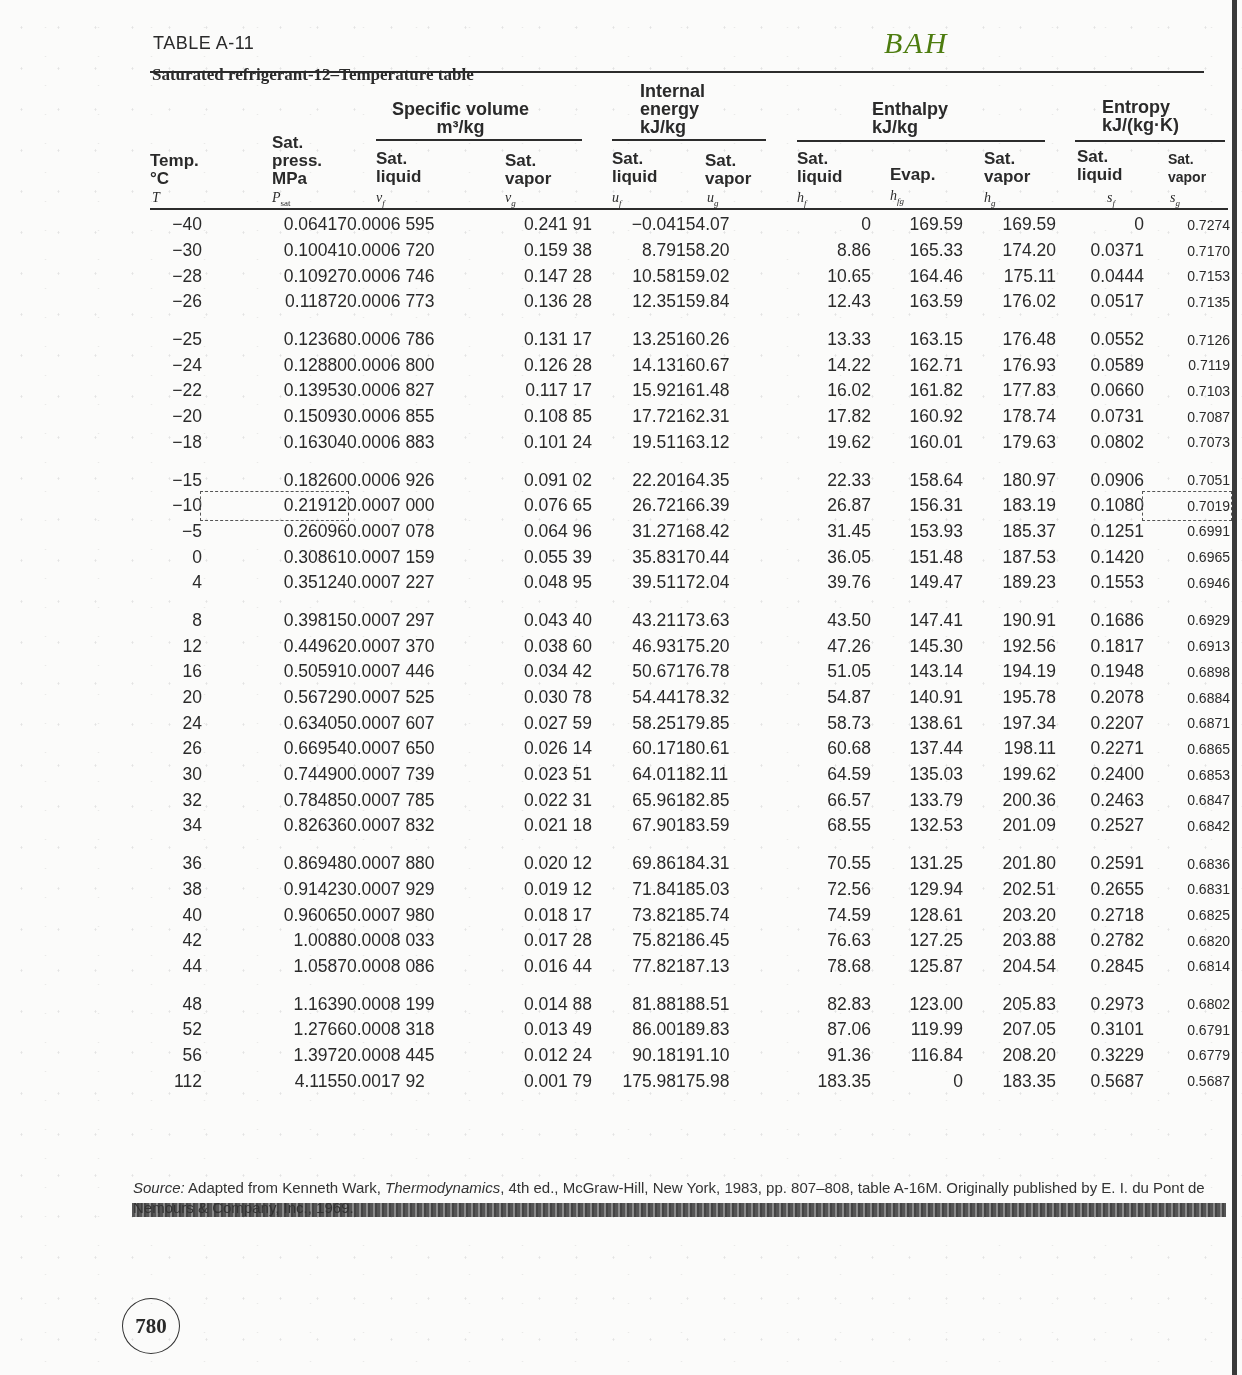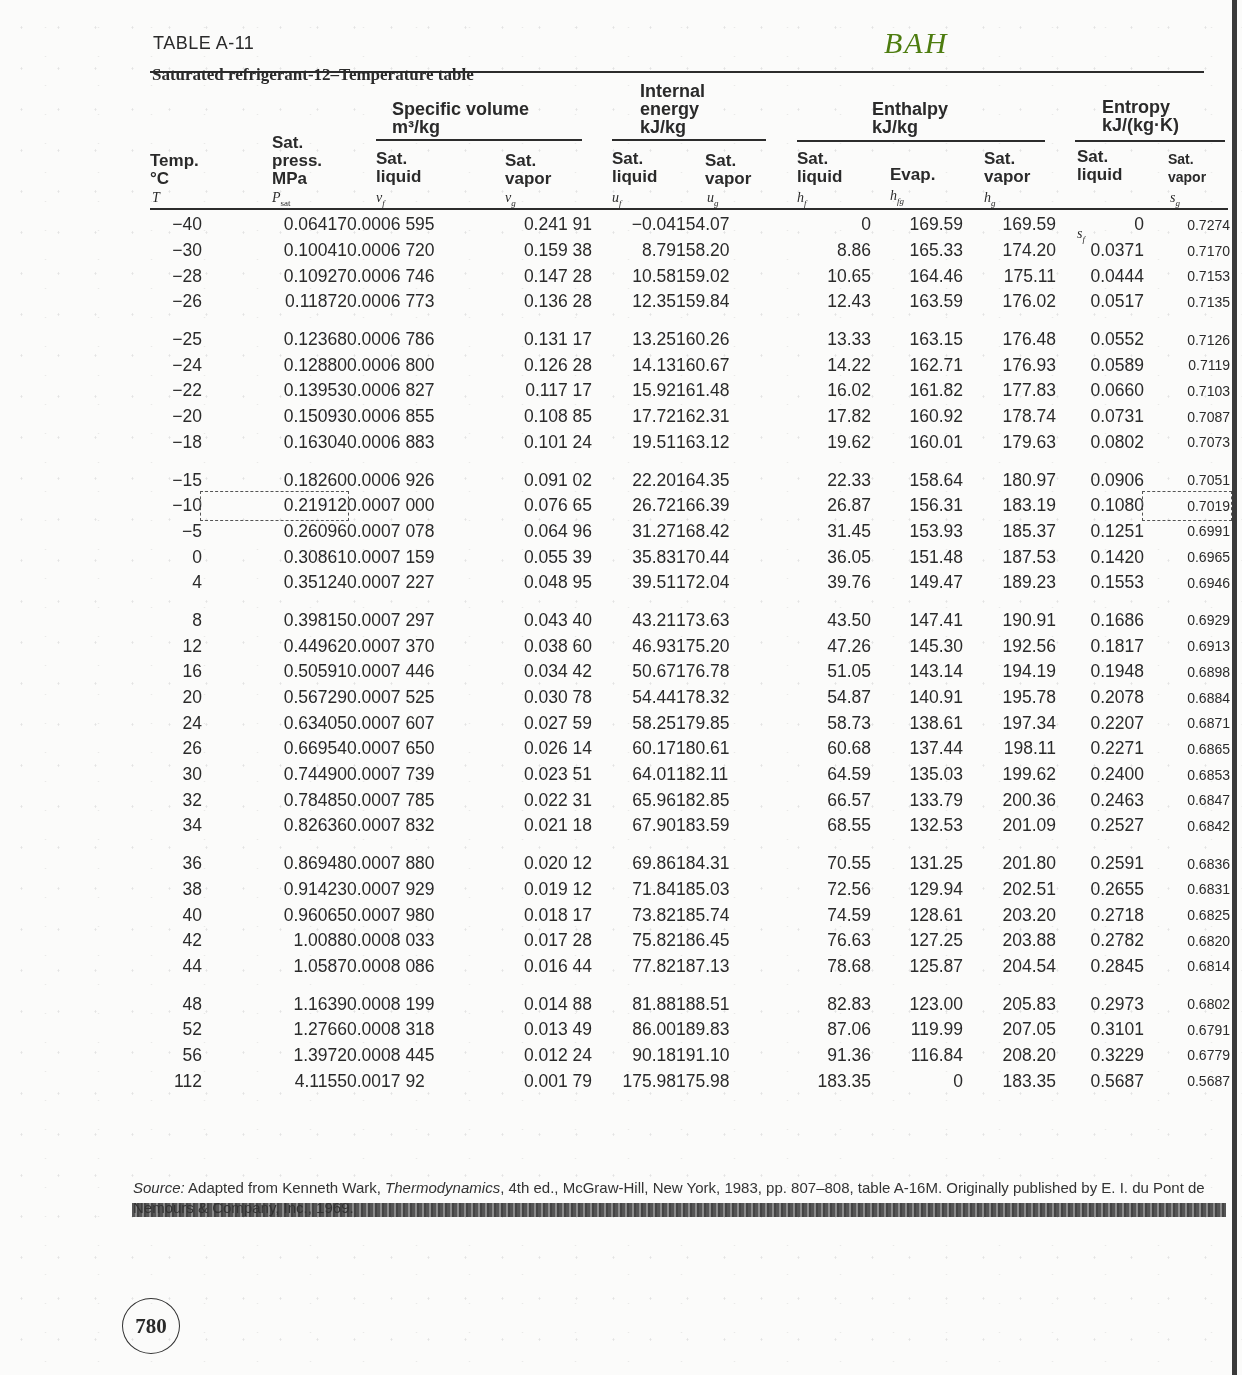--- a/index.html
+++ b/index.html
@@ -83,21 +83,21 @@
 <div class="speckle"></div>
 <div class="right-edge"></div>
 
 <div class="handwritten">BAH</div>
 
 <div class="table-label">TABLE A-11</div>
 <div class="table-title">Saturated refrigerant-12–Temperature table</div>
 
 <div class="rule" style="left:150px;top:71px;width:1054px;height:2px;"></div>
 
-<div class="hdr-group" style="left:392px;top:100px;">
+<div class="hdr-group" style="left:392px;top:100px;text-align:center;">
   <div>Specific volume</div>
   <div>m³/kg</div>
 </div>
 <div class="rule" style="left:376px;top:139px;width:206px;height:1.5px;"></div>
 
 <div class="hdr-group" style="left:640px;top:82px;">
   <div>Internal</div>
   <div>energy</div>
   <div>kJ/kg</div>
 </div>
@@ -162,21 +162,21 @@
 
 <div class="sym" style="left:152px;top:190px;">T</div>
 <div class="sym" style="left:272px;top:190px;">P<sub style="font-size:9px;font-style:normal;">sat</sub></div>
 <div class="sym" style="left:376px;top:190px;">v<sub style="font-size:9px;">f</sub></div>
 <div class="sym" style="left:505px;top:190px;">v<sub style="font-size:9px;">g</sub></div>
 <div class="sym" style="left:612px;top:190px;">u<sub style="font-size:9px;">f</sub></div>
 <div class="sym" style="left:707px;top:190px;">u<sub style="font-size:9px;">g</sub></div>
 <div class="sym" style="left:797px;top:190px;">h<sub style="font-size:9px;">f</sub></div>
 <div class="sym" style="left:890px;top:188px;">h<sub style="font-size:9px;">fg</sub></div>
 <div class="sym" style="left:984px;top:190px;">h<sub style="font-size:9px;">g</sub></div>
-<div class="sym" style="left:1077px;top:190px;margin-top:36px;">s<sub style="font-size:9px;">f</sub></div>
+<div class="sym" style="left:1107px;top:190px;">s<sub style="font-size:9px;">f</sub></div>
 <div class="sym" style="left:1170px;top:190px;">s<sub style="font-size:9px;">g</sub></div>
 
 <div class="rule" style="left:150px;top:208px;width:1078px;height:2px;"></div>
 
 <table class="body-table">
   <tbody id="table-body">
       <tr>
         <td class="c-temp">−40</td>
         <td class="c-p">0.06417</td>
         <td class="c-vf">0.0006 595</td>

